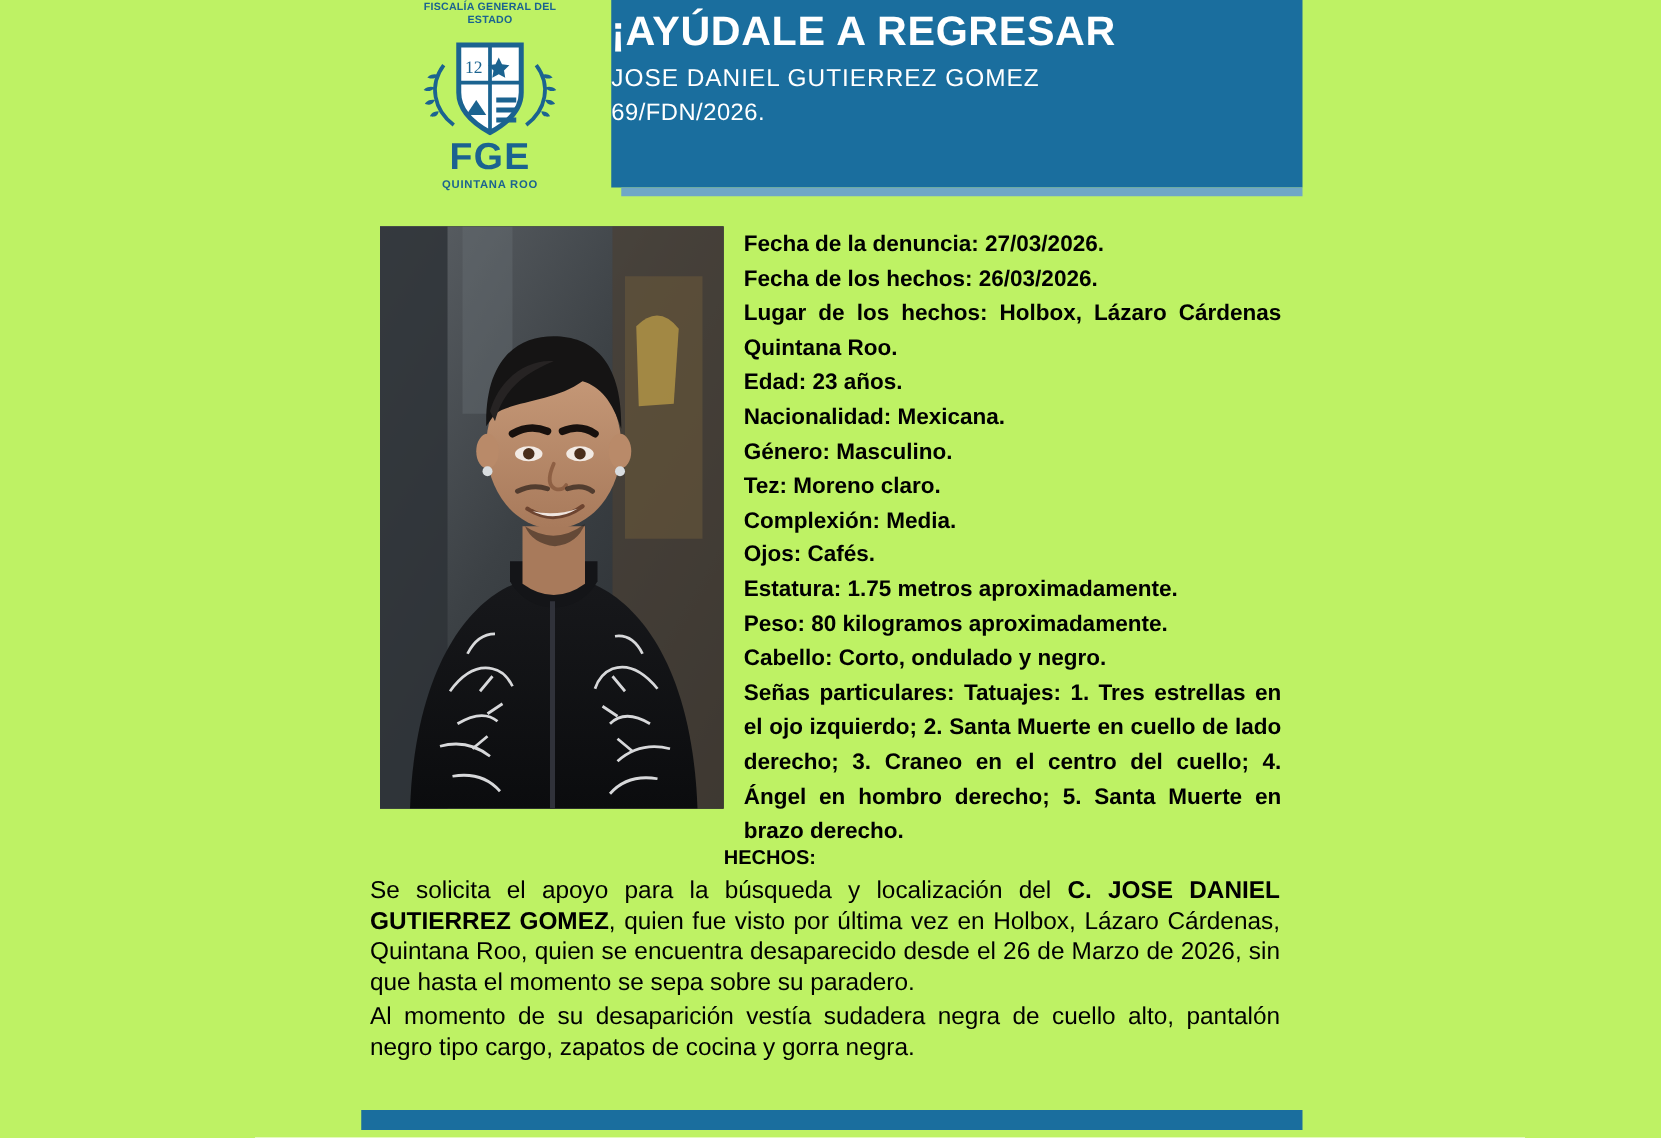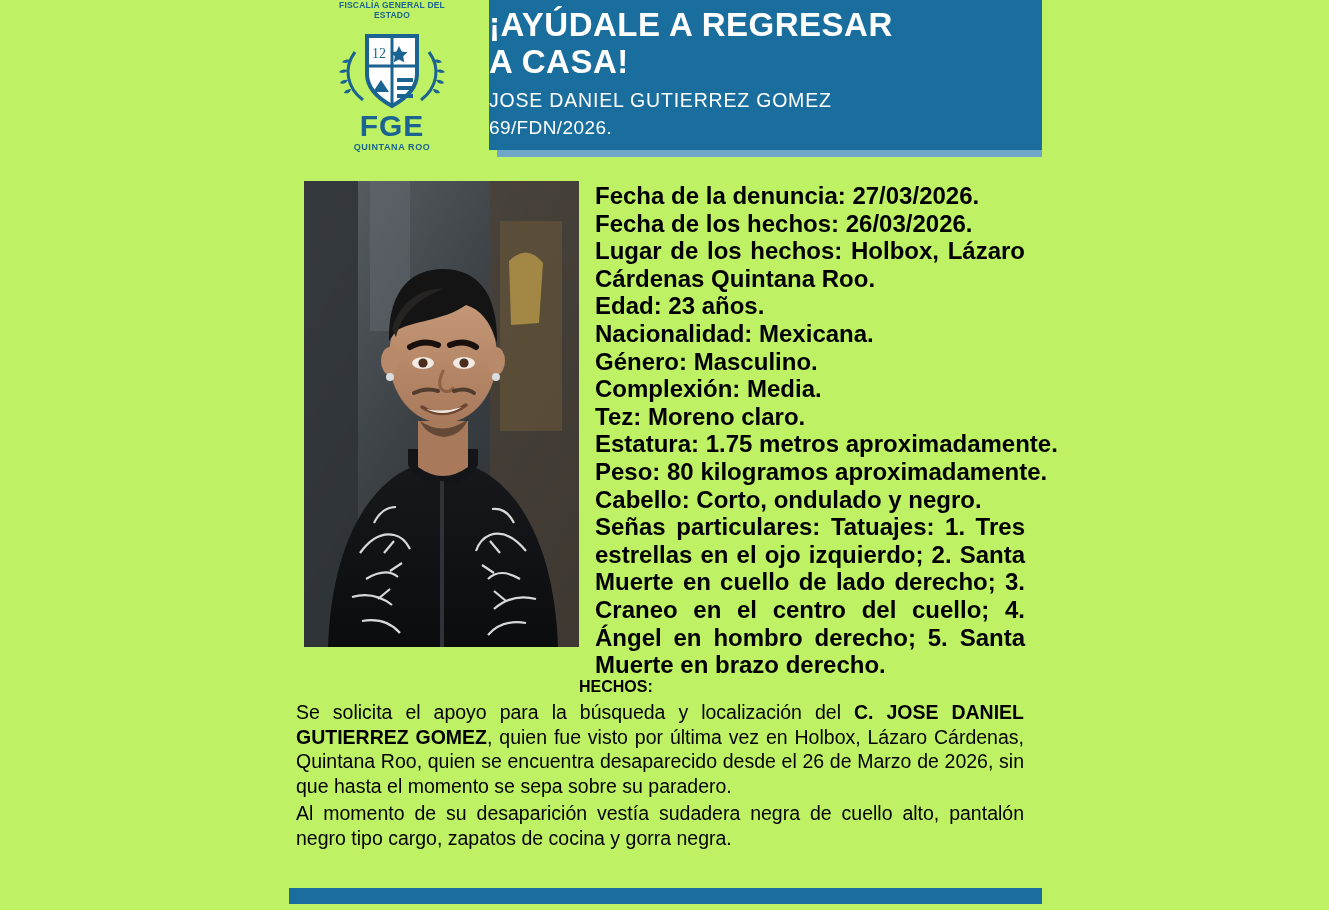--- a/index.html
+++ b/index.html
@@ -116,21 +116,21 @@
     background: #2b2f33;
   }
   .photo svg { display: block; }
 
   
   .data {
     position: absolute;
     left: 595px;
     top: 182px;
     width: 430px;
-    font-size: 24px;
+    font-size: 18px;
     font-weight: bold;
     line-height: 27.6px;
     color: #000;
     text-align: justify;
   }
   .data div { white-space: normal; }
   .data .one-line { white-space: nowrap; }
 
   .hechos-title {
     position: absolute;
@@ -195,21 +195,20 @@
           <path d="M36 70 l8 -12 8 12z" fill="#1b6390"></path>
           <path d="M60 56 h16 v4 h-16z M60 64 h16 v4 h-16z M60 72 h16 v4 h-16z" fill="#1b6390"></path>
         </svg>
       </div>
       <div class="logo-fge">FGE</div>
       <div class="logo-state">QUINTANA ROO</div>
     </div>
 
     <div class="header-banner">
       <div class="banner-title">¡AYÚDALE A REGRESAR</div>
-      <div class="banner-title">A CASA!</div>
       <div class="banner-name">JOSE DANIEL GUTIERREZ  GOMEZ</div>
       <div class="banner-folio">69/FDN/2026.</div>
     </div>
     <div class="banner-shadow"></div>
   </div>
 
   <div class="photo">
     <svg width="275" height="466" viewBox="0 0 275 466" xmlns="http://www.w3.org/2000/svg" role="img">
       <defs>
         <linearGradient id="bgwall" x1="0" y1="0" x2="1" y2="1">
@@ -289,22 +288,23 @@
     </svg>
   </div>
 
   <div class="data">
     <div class="one-line">Fecha de la denuncia: 27/03/2026.</div>
     <div class="one-line">Fecha de los hechos: 26/03/2026.</div>
     <div>Lugar de los hechos: Holbox, Lázaro Cárdenas Quintana Roo.</div>
     <div class="one-line">Edad: 23 años.</div>
     <div class="one-line">Nacionalidad: Mexicana.</div>
     <div class="one-line">Género: Masculino.</div>
+    <div class="one-line">Tez: Moreno claro.</div>
     <div class="one-line">Complexión: Media.</div>
-    <div class="one-line">Tez: Moreno claro.</div>
+    <div class="one-line">Ojos: Cafés.</div>
     <div class="one-line">Estatura: 1.75 metros aproximadamente.</div>
     <div class="one-line">Peso: 80 kilogramos  aproximadamente.</div>
     <div class="one-line">Cabello: Corto, ondulado y negro.</div>
     <div>Señas particulares: Tatuajes: 1. Tres estrellas en el ojo izquierdo; 2. Santa Muerte en cuello de lado derecho; 3. Craneo en el centro del cuello; 4. Ángel en hombro derecho; 5. Santa Muerte en brazo derecho.</div>
   </div>
 
   <div class="hechos-title">HECHOS:</div>
 
   <div class="body-text">
     <p><span>Se solicita el apoyo para la búsqueda y localización del </span><b>C. JOSE DANIEL GUTIERREZ GOMEZ</b><span>, quien fue visto por última vez en Holbox, Lázaro Cárdenas, Quintana Roo, quien se encuentra desaparecido desde el 26 de Marzo de 2026, sin que hasta el momento se sepa sobre su paradero.</span></p>

